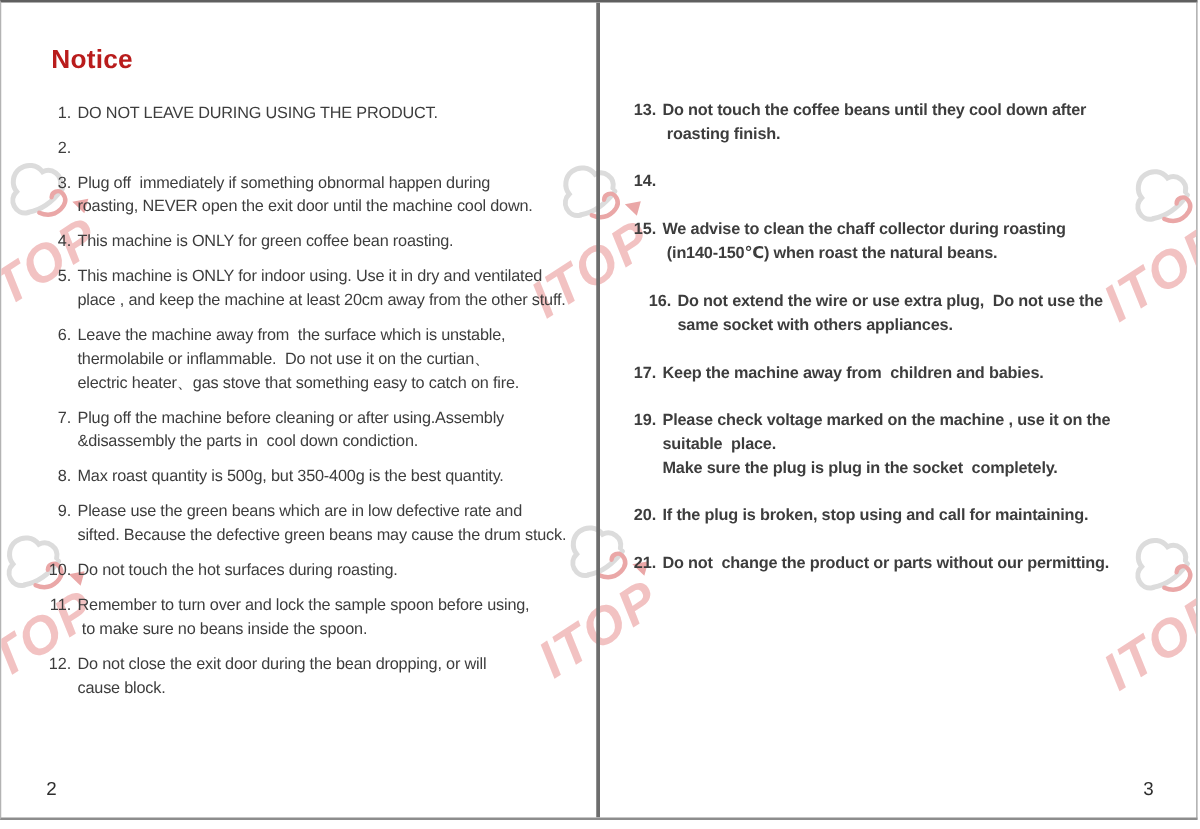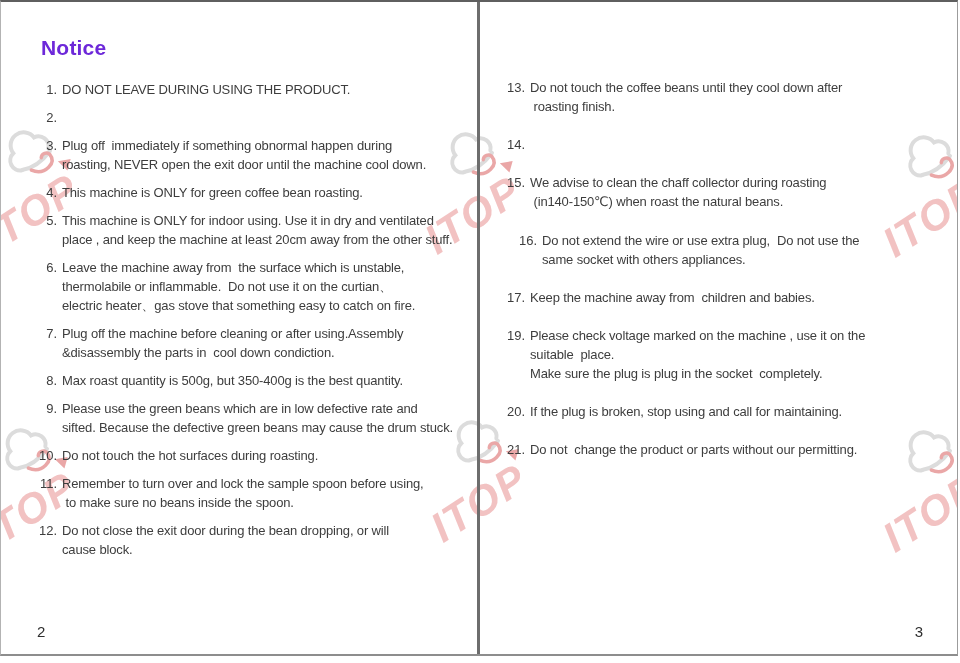--- a/index.html
+++ b/index.html
@@ -32,27 +32,27 @@
     position: absolute;
     top: 0;
     bottom: 0;
     z-index: 1;
   }
   .page-left  { left: 0;     width: 476px; }
   .page-right { left: 479px; right: 0; }
   .doc-title {
     font-size: 21px;
     font-weight: bold;
-    color: #6d28d9;
+    color: #b91c1c;
     margin: 34px 12px 20px 40px;
     letter-spacing: 0.2px;
   }
   .items { margin: 0; }
   .page-left  .items { margin-left: 38px; }
-  .page-right .items { margin-left: 27px; margin-top: 76px; }
+  .page-right .items { margin-left: 27px; margin-top: 76px; font-weight: bold; }
   .item {
     display: flex;
     color: #3d3d3d;
     font-size: 13px;
     line-height: 19px;
     margin-bottom: 9px;
   }
   .page-right .item { margin-bottom: 19px; }
   .item .num {
     flex: 0 0 18px;

